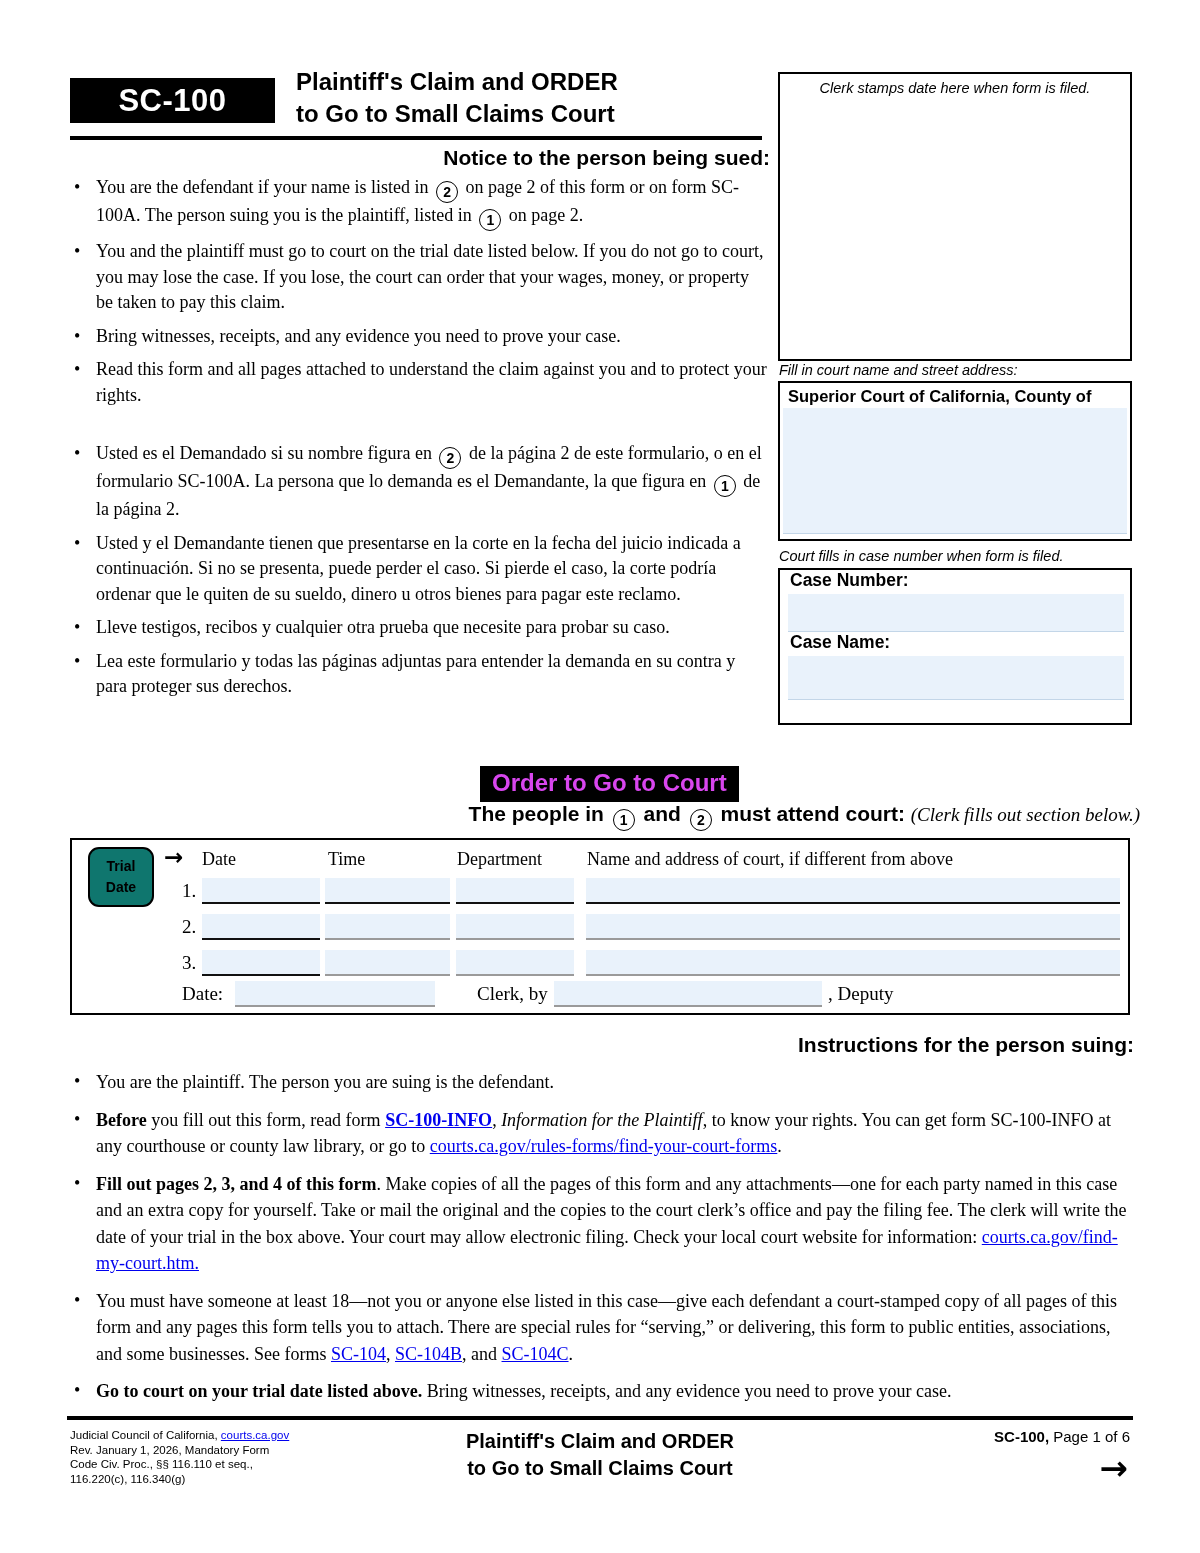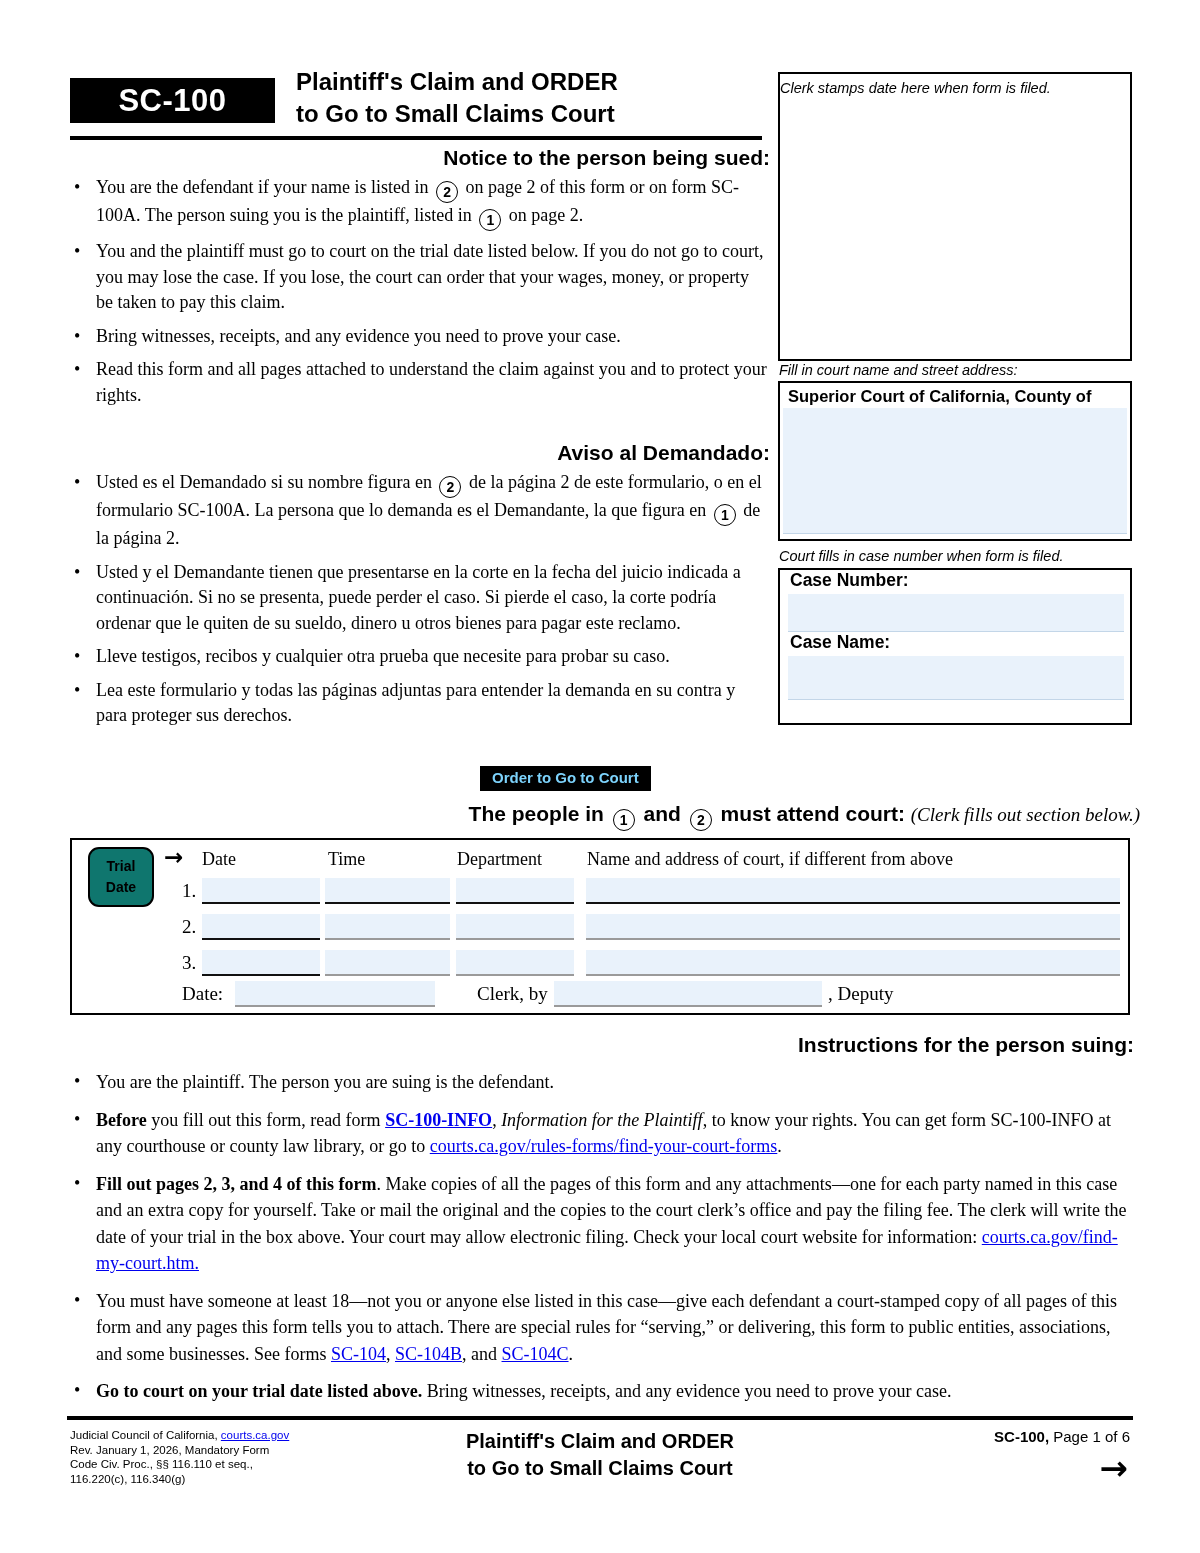--- a/index.html
+++ b/index.html
@@ -29,32 +29,32 @@
 
   
   .sec-heading { font-family:"Liberation Sans", sans-serif; font-weight:bold; font-size:21px; margin-bottom:5px;text-align:right; }
   .notice-block { position:absolute; left:70px; width:700px; }
   .bullet { display:flex; margin-bottom:8px; }
   .bullet .dot { width:26px; flex:0 0 26px; font-size:18px; line-height:25.5px; padding-left:4px; }
   .bullet .btxt { flex:1; font-size:18px; line-height:25.5px; }
 
   
   .clerk-box { position:absolute; left:778px; top:72px; width:354px; height:289px; border:2px solid #000; }
-  .clerk-box .note { margin-top:6px; font-family:"Liberation Sans", sans-serif; font-style:italic; font-size:14.5px; }
+  .clerk-box .note { margin-top:6px; text-align:center; font-family:"Liberation Sans", sans-serif; font-style:italic; font-size:14.5px; }
   .fill-note { position:absolute; left:779px; font-family:"Liberation Sans", sans-serif; font-style:italic; font-size:14.5px; }
   .court-box { position:absolute; left:778px; top:381px; width:354px; height:160px; border:2.5px solid #000; display:flex; flex-direction:column; }
   .court-box .cb-title { font-family:"Liberation Sans", sans-serif; font-weight:bold; font-size:16.5px; padding:4px 2px 2px 8px; }
   .court-box .cb-fill { flex:1; margin:0 3px 5px 3px; background:#e9f2fb; border-bottom:1.5px solid #c3d6e8; }
   .case-box { position:absolute; left:778px; top:568px; width:354px; height:157px; border:2.5px solid #000; }
   .case-label { font-family:"Liberation Sans", sans-serif; font-weight:bold; font-size:17.5px; padding:0 0 0 10px; }
   .case-field { margin:3px 6px 0 8px; height:38px; background:#e9f2fb; border-bottom:1.5px solid #c3d6e8; }
 
   
-  .order-banner { position:absolute; left:480px; top:766px; background:#000; color:#7dd3fc;
-    font-family:"Liberation Sans", sans-serif; font-weight:bold; font-size:15px; padding:3px 12px 5px 12px; }
+  .order-banner { position:absolute; left:480px; top:766px; background:#000; color:#d946ef;
+    font-family:"Liberation Sans", sans-serif; font-weight:bold; font-size:24px; padding:3px 12px 5px 12px; }
   .attend-line { position:absolute; left:70px; top:802px; width:1070px;
     font-family:"Liberation Sans", sans-serif; font-size:21px;text-align:right; }
   .attend-line .si { font-size:19px; }
 
   
   .trial-box { position:absolute; left:70px; top:838px; width:1060px; height:177px; border:2px solid #000; }
   .trial-label { position:absolute; left:16px; top:7px; width:66px; height:60px; border:2.5px solid #000; border-radius:11px;
     display:flex; flex-direction:column; align-items:center; justify-content:center;
     font-family:"Liberation Sans", sans-serif; font-weight:bold; font-size:14px; line-height:21px; background:#0f766e; }
   .trial-arrow { position:absolute; left:92px; top:4px; font-size:23px; font-weight:bold; font-family:"DejaVu Sans", sans-serif; }
@@ -127,21 +127,20 @@
       <span class="dot">•</span>
       <div class="btxt"><span>Bring witnesses, receipts, and any evidence you need to prove your case.</span></div>
     </div>
     <div class="bullet">
       <span class="dot">•</span>
       <div class="btxt"><span>Read this form and all pages attached to understand the claim against you and to protect your rights.</span></div>
     </div>
   </div>
 
   <div class="notice-block" style="top:441px;">
-    <div class="sec-heading">Aviso al Demandado:</div>
     <div class="bullet">
       <span class="dot">•</span>
       <div class="btxt"><span>Usted es el Demandado si su nombre figura en </span><span class="circ">2</span><span> de la página 2 de este formulario, o en el formulario SC-100A. La persona que lo demanda es el Demandante, la que figura en </span><span class="circ">1</span><span> de la página 2.</span></div>
     </div>
     <div class="bullet">
       <span class="dot">•</span>
       <div class="btxt"><span>Usted y el Demandante tienen que presentarse en la corte en la fecha del juicio indicada a continuación. Si no se presenta, puede perder el caso. Si pierde el caso, la corte podría ordenar que le quiten de su sueldo, dinero u otros bienes para pagar este reclamo.</span></div>
     </div>
     <div class="bullet">
       <span class="dot">•</span>

